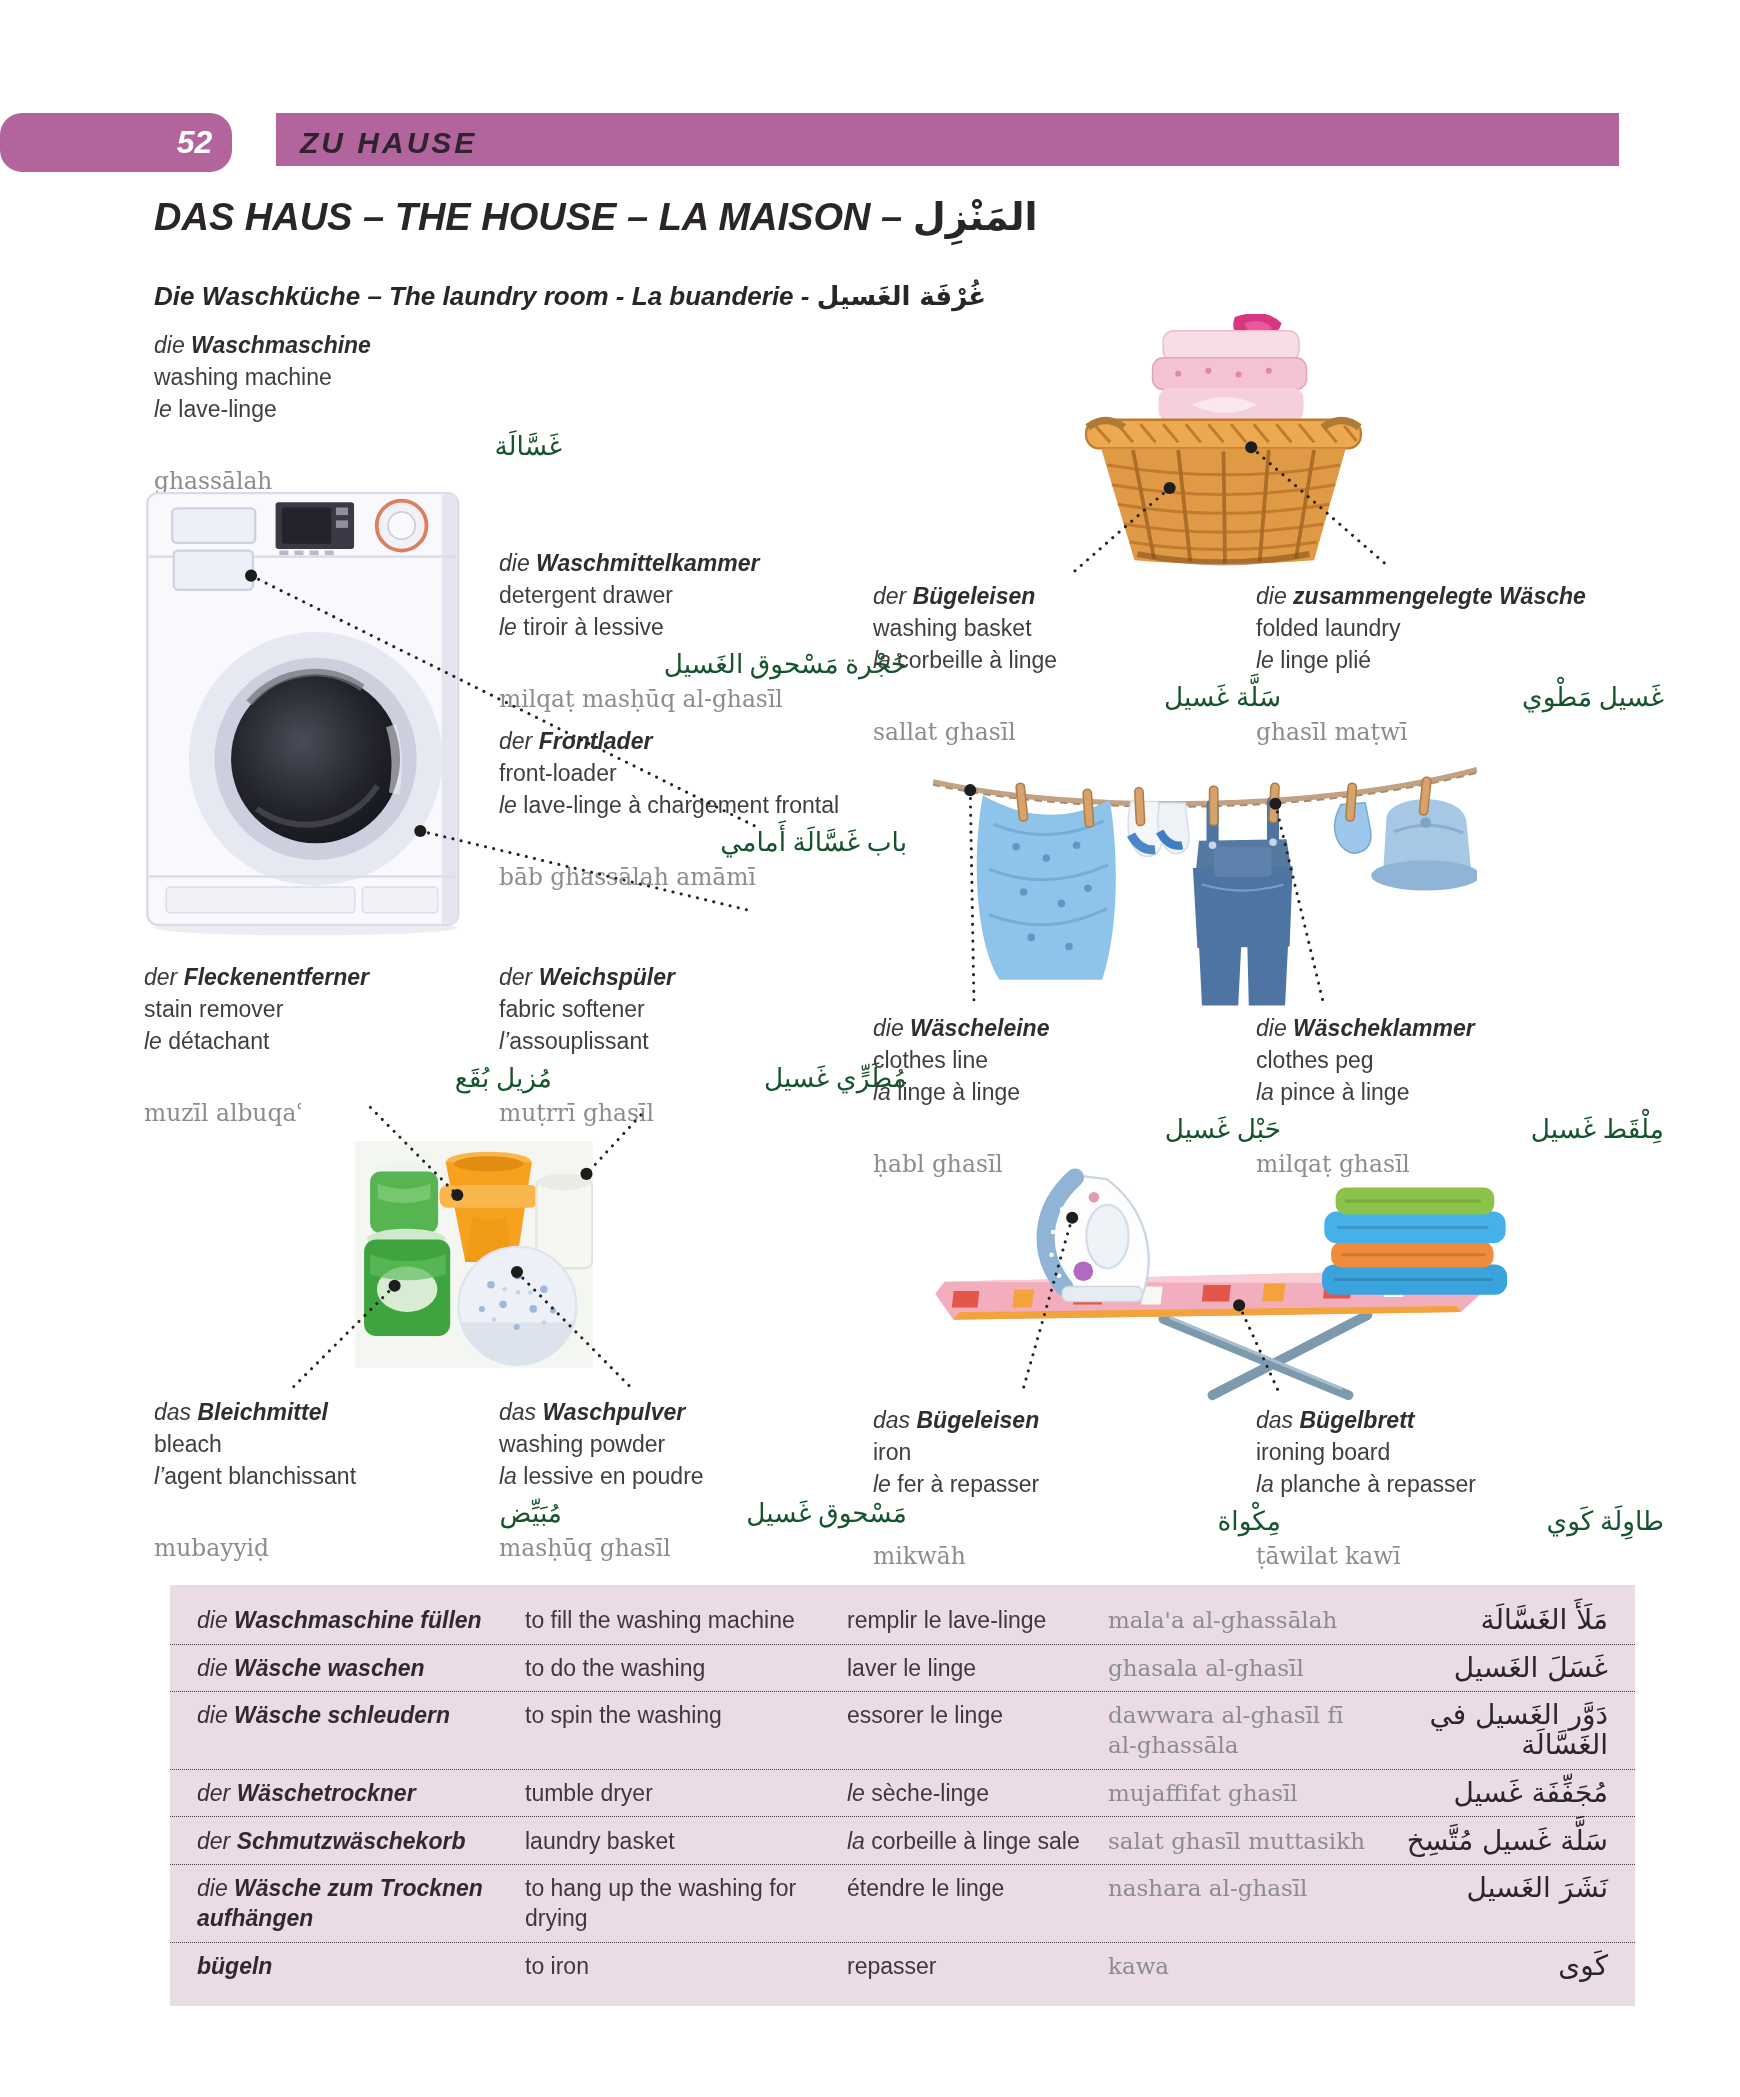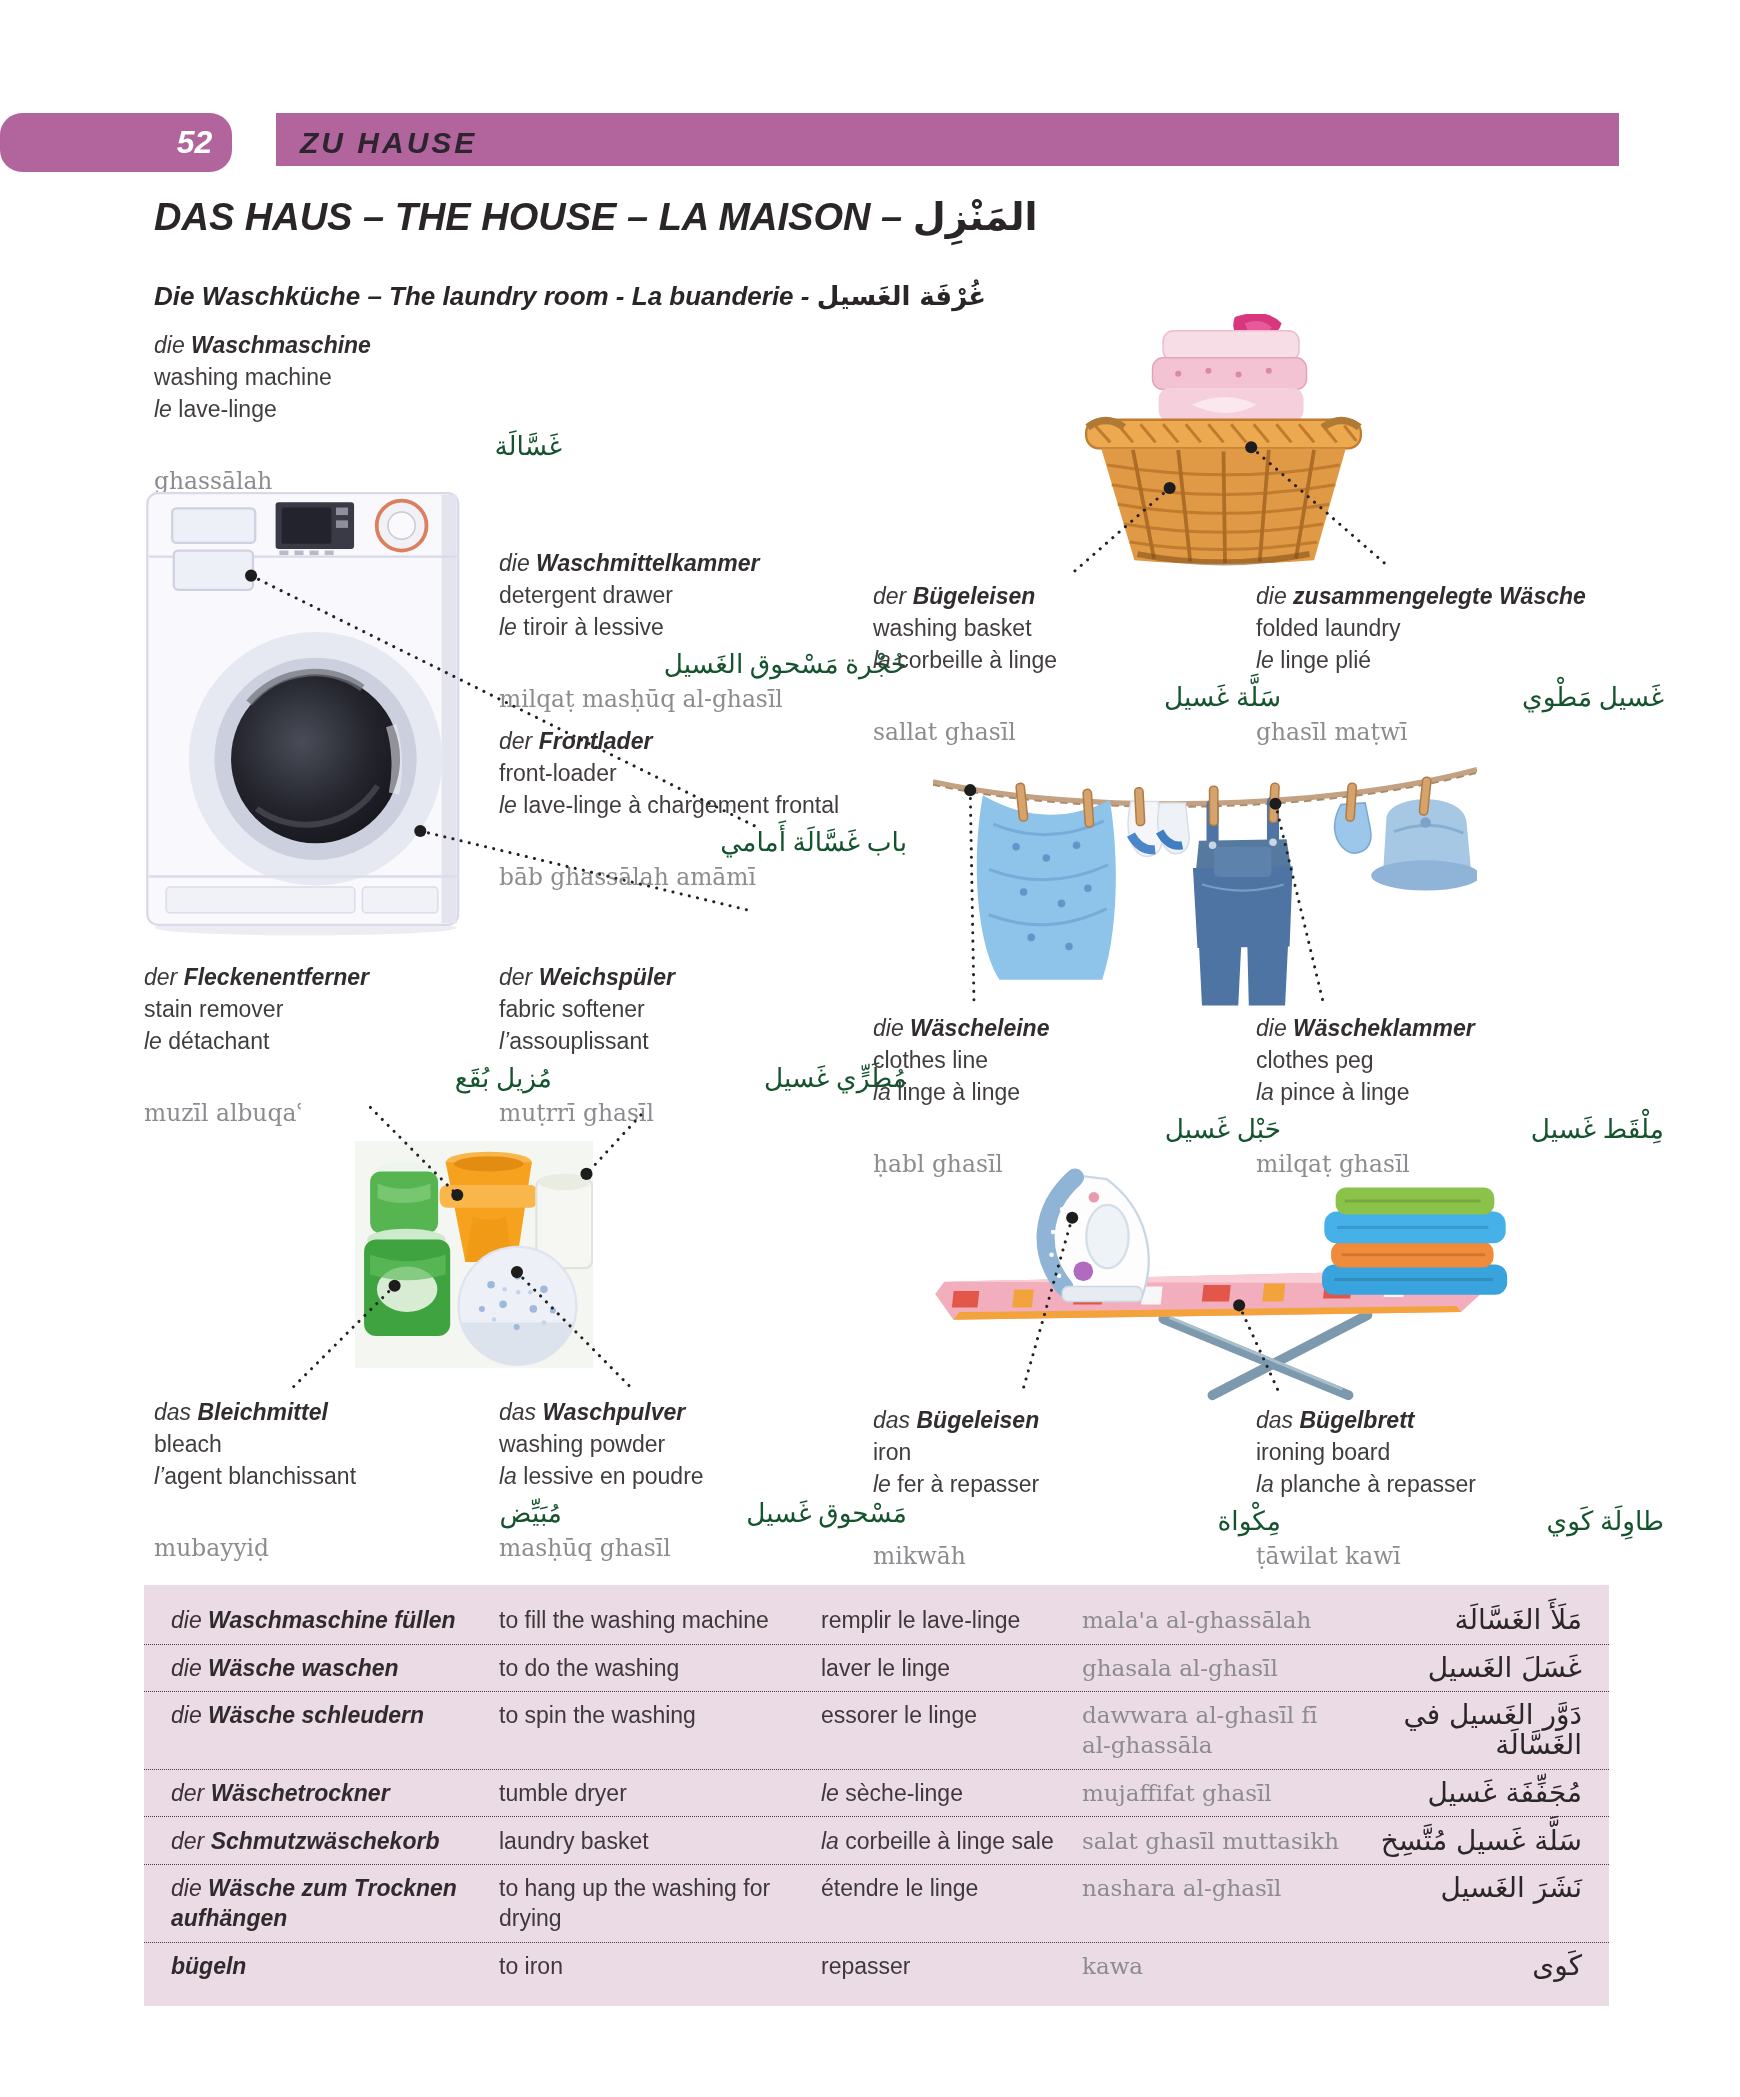--- a/index.html
+++ b/index.html
@@ -27,21 +27,21 @@
   .entry .arx{font-family:Liberation Serif, serif;font-size:26.4px;line-height:1.1;
               padding:6.8px 0 3.8px 0;direction:rtl;text-align:right;color:#14532d;}
   .entry .trx{font-family:"DejaVu Serif",serif;font-size:23.4px;color:#8c8c90;}
 
   
   svg.overlay{position:absolute;left:0;top:0;pointer-events:none;}
   .lead{stroke:#222;stroke-width:4;stroke-linecap:round;stroke-dasharray:0.1 11;fill:none;}
   .leaddot{fill:#1d1d1d;}
 
   
-  .vtable{position:absolute;left:144px;top:1585px;width:1465px;background:var(--tablebg);
+  .vtable{position:absolute;left:170px;top:1585px;width:1465px;background:var(--tablebg);
           padding:12px 0 16.6px 0;box-sizing:border-box;}
   .vrow{display:grid;grid-template-columns:328px 322px 261px 257px 1fr;
         padding:8.3px 27px;border-bottom:1.9px dotted #4a3a42;align-items:start;
         font-size:23px;line-height:30px;}
   .vrow:last-child{border-bottom:none;}
   .vde{font-style:italic;color:#3a3134;}
   .vde b{font-style:italic;color:#312a2d;}
   .ven,.vfr{color:#3f383b;}
   .vfr .art{font-style:italic;}
   .vtr{font-family:"DejaVu Serif",serif;color:#8c8c90;}

